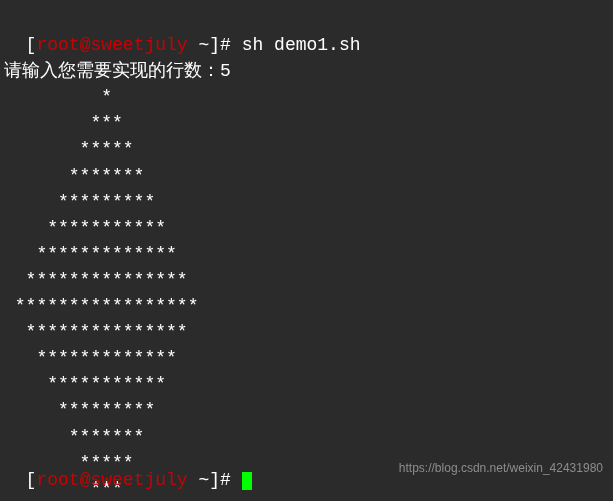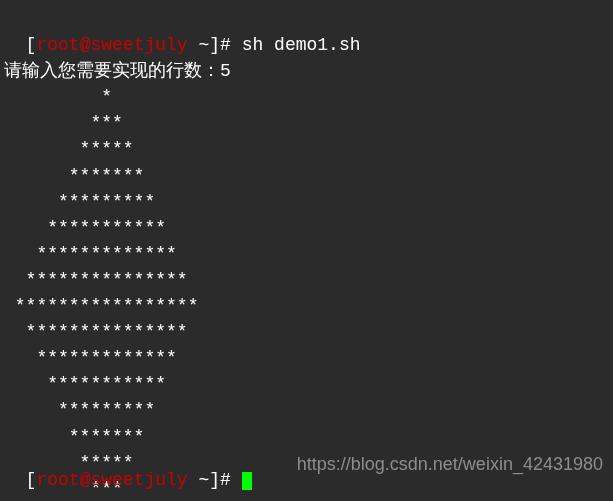--- a/index.html
+++ b/index.html
@@ -52,21 +52,21 @@
       display: inline-block;
       width: 10px;
       height: 18px;
       vertical-align: text-bottom;
     }
     .watermark {
       position: absolute;
       bottom: 24px;
       right: 10px;
       color: #9e9e9e;
-      font-size: 18px;
+      font-size: 12px;
       font-family: Arial, sans-serif;
       opacity: 0.85;
     }
     .bottom-prompt {
       position: absolute;
       bottom: 8px;
       left: 4px;
       text-align: right;
     }
   </style>

